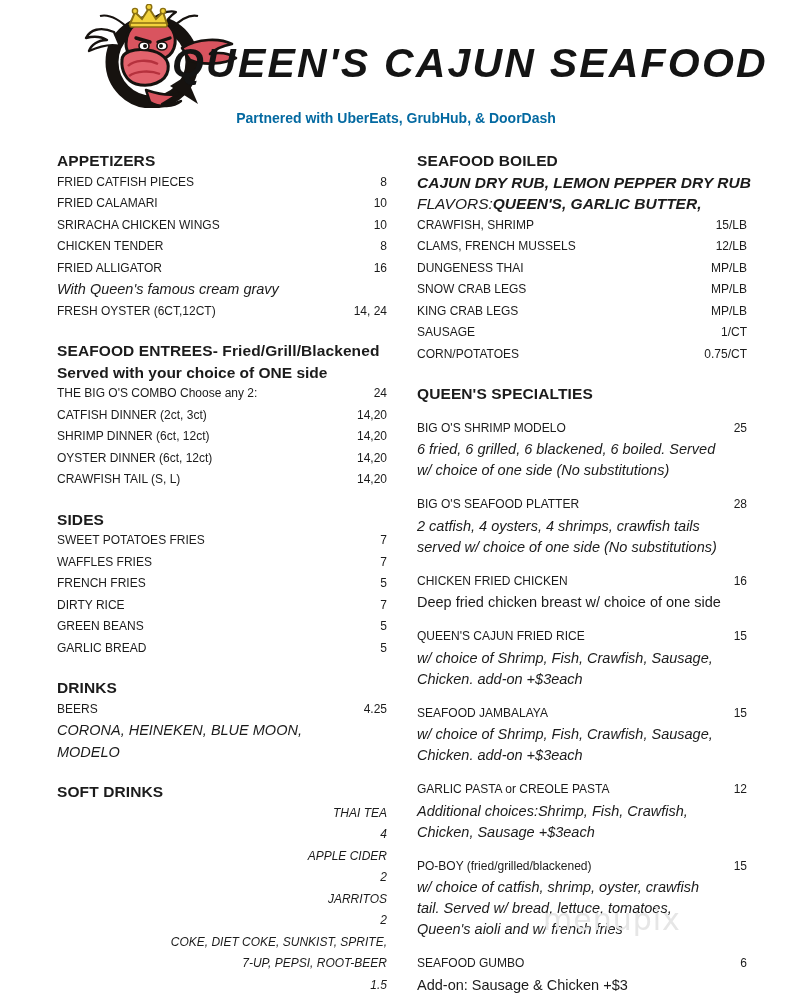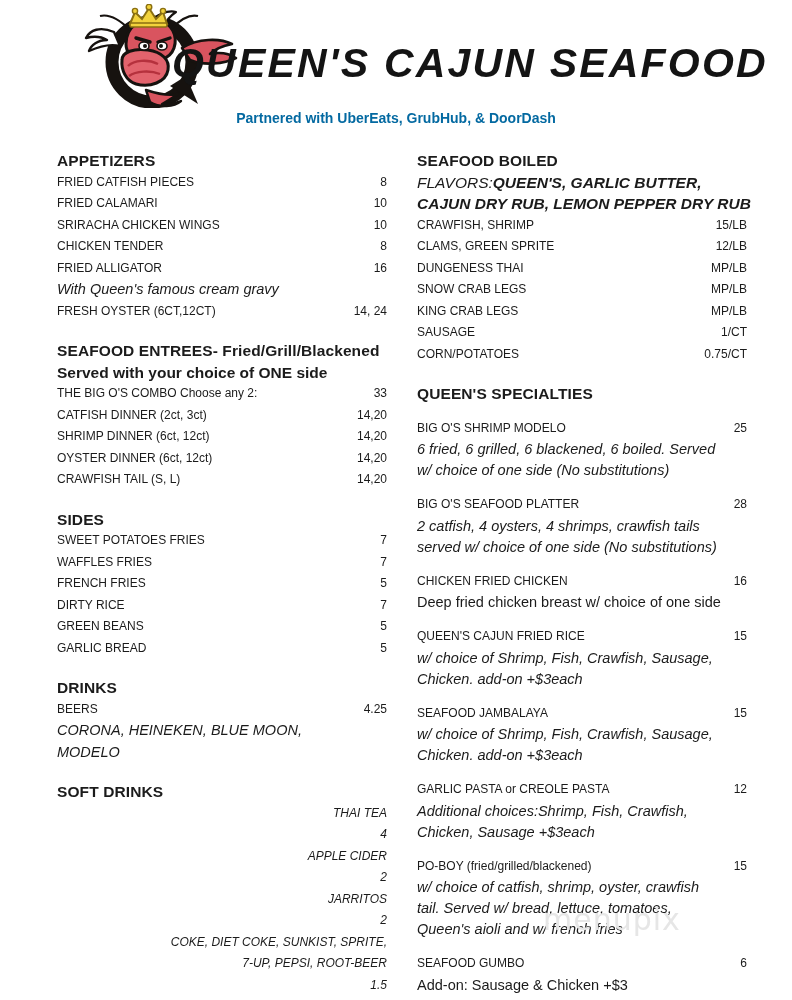--- a/index.html
+++ b/index.html
@@ -212,21 +212,21 @@
           <span class="pr">14, 24</span>
         </div>
     </div>
 
     <div class="section">
       <div class="sec-head">SEAFOOD ENTREES- Fried/Grill/Blackened</div>
       <div class="sec-sub">Served with your choice of ONE side</div>
       <div>
         <div class="row">
             <span class="nm">THE BIG O'S COMBO Choose any 2:</span>
-            <span class="pr">33</span>
+            <span class="pr">24</span>
           </div>
         <div class="row">
             <span class="nm">CATFISH DINNER (2ct, 3ct)</span>
             <span class="pr">14,20</span>
           </div>
         <div class="row">
             <span class="nm">SHRIMP DINNER (6ct, 12ct)</span>
             <span class="pr">14,20</span>
           </div>
         <div class="row">
@@ -307,29 +307,29 @@
           <span class="pr">5</span>
         </div>
     </div>
 
   </div>
 
   <div class="col col-right">
 
     <div class="section">
       <div class="sec-head">SEAFOOD BOILED</div>
+      <div class="sec-sub flavors-bold">CAJUN DRY RUB, LEMON PEPPER DRY RUB</div>
       <div class="sec-sub"><span class="flavors-lead">FLAVORS:</span><span class="flavors-bold">QUEEN'S, GARLIC BUTTER,</span></div>
-      <div class="sec-sub flavors-bold">CAJUN DRY RUB, LEMON PEPPER DRY RUB</div>
       <div>
         <div class="row">
             <span class="nm">CRAWFISH, SHRIMP</span>
             <span class="pr">15/LB</span>
           </div>
         <div class="row">
-            <span class="nm">CLAMS, GREEN SPRITE</span>
+            <span class="nm">CLAMS, FRENCH MUSSELS</span>
             <span class="pr">12/LB</span>
           </div>
         <div class="row">
             <span class="nm">DUNGENESS THAI</span>
             <span class="pr">MP/LB</span>
           </div>
         <div class="row">
             <span class="nm">SNOW CRAB LEGS</span>
             <span class="pr">MP/LB</span>
           </div>

